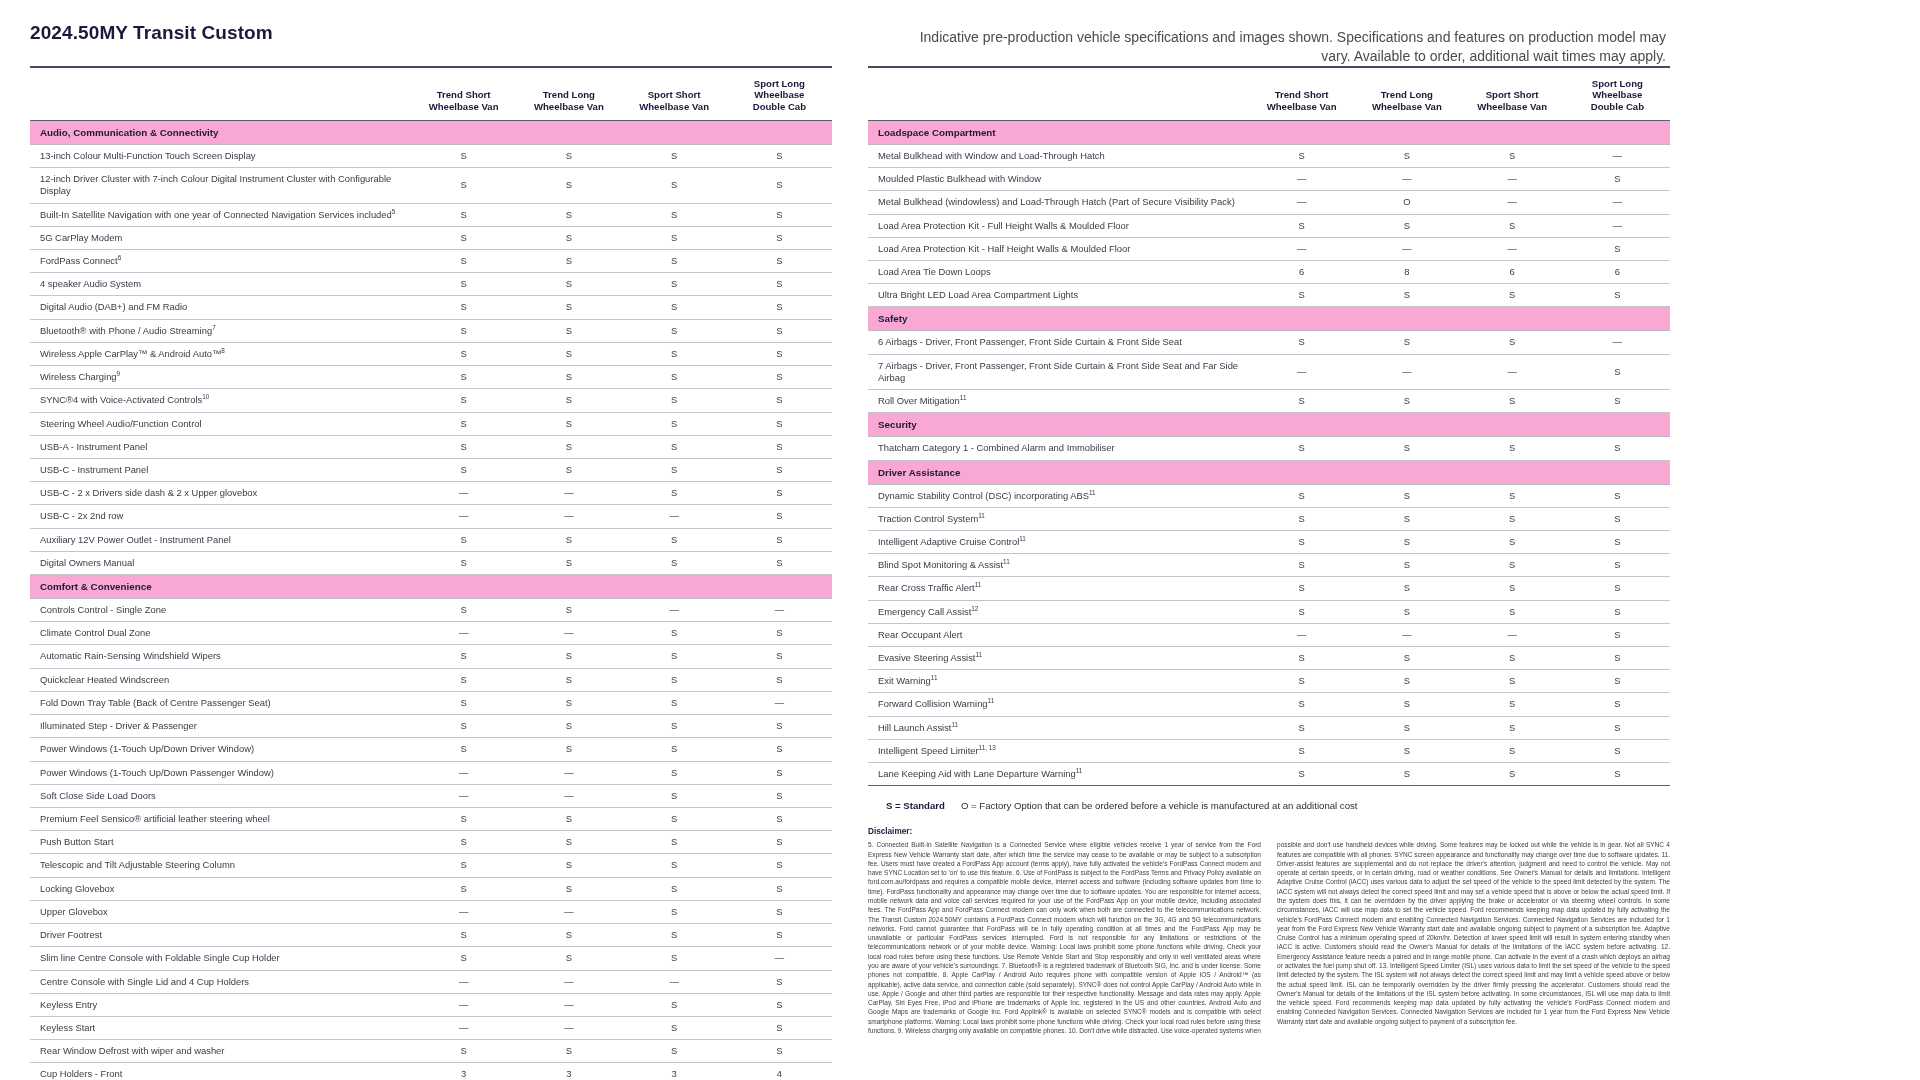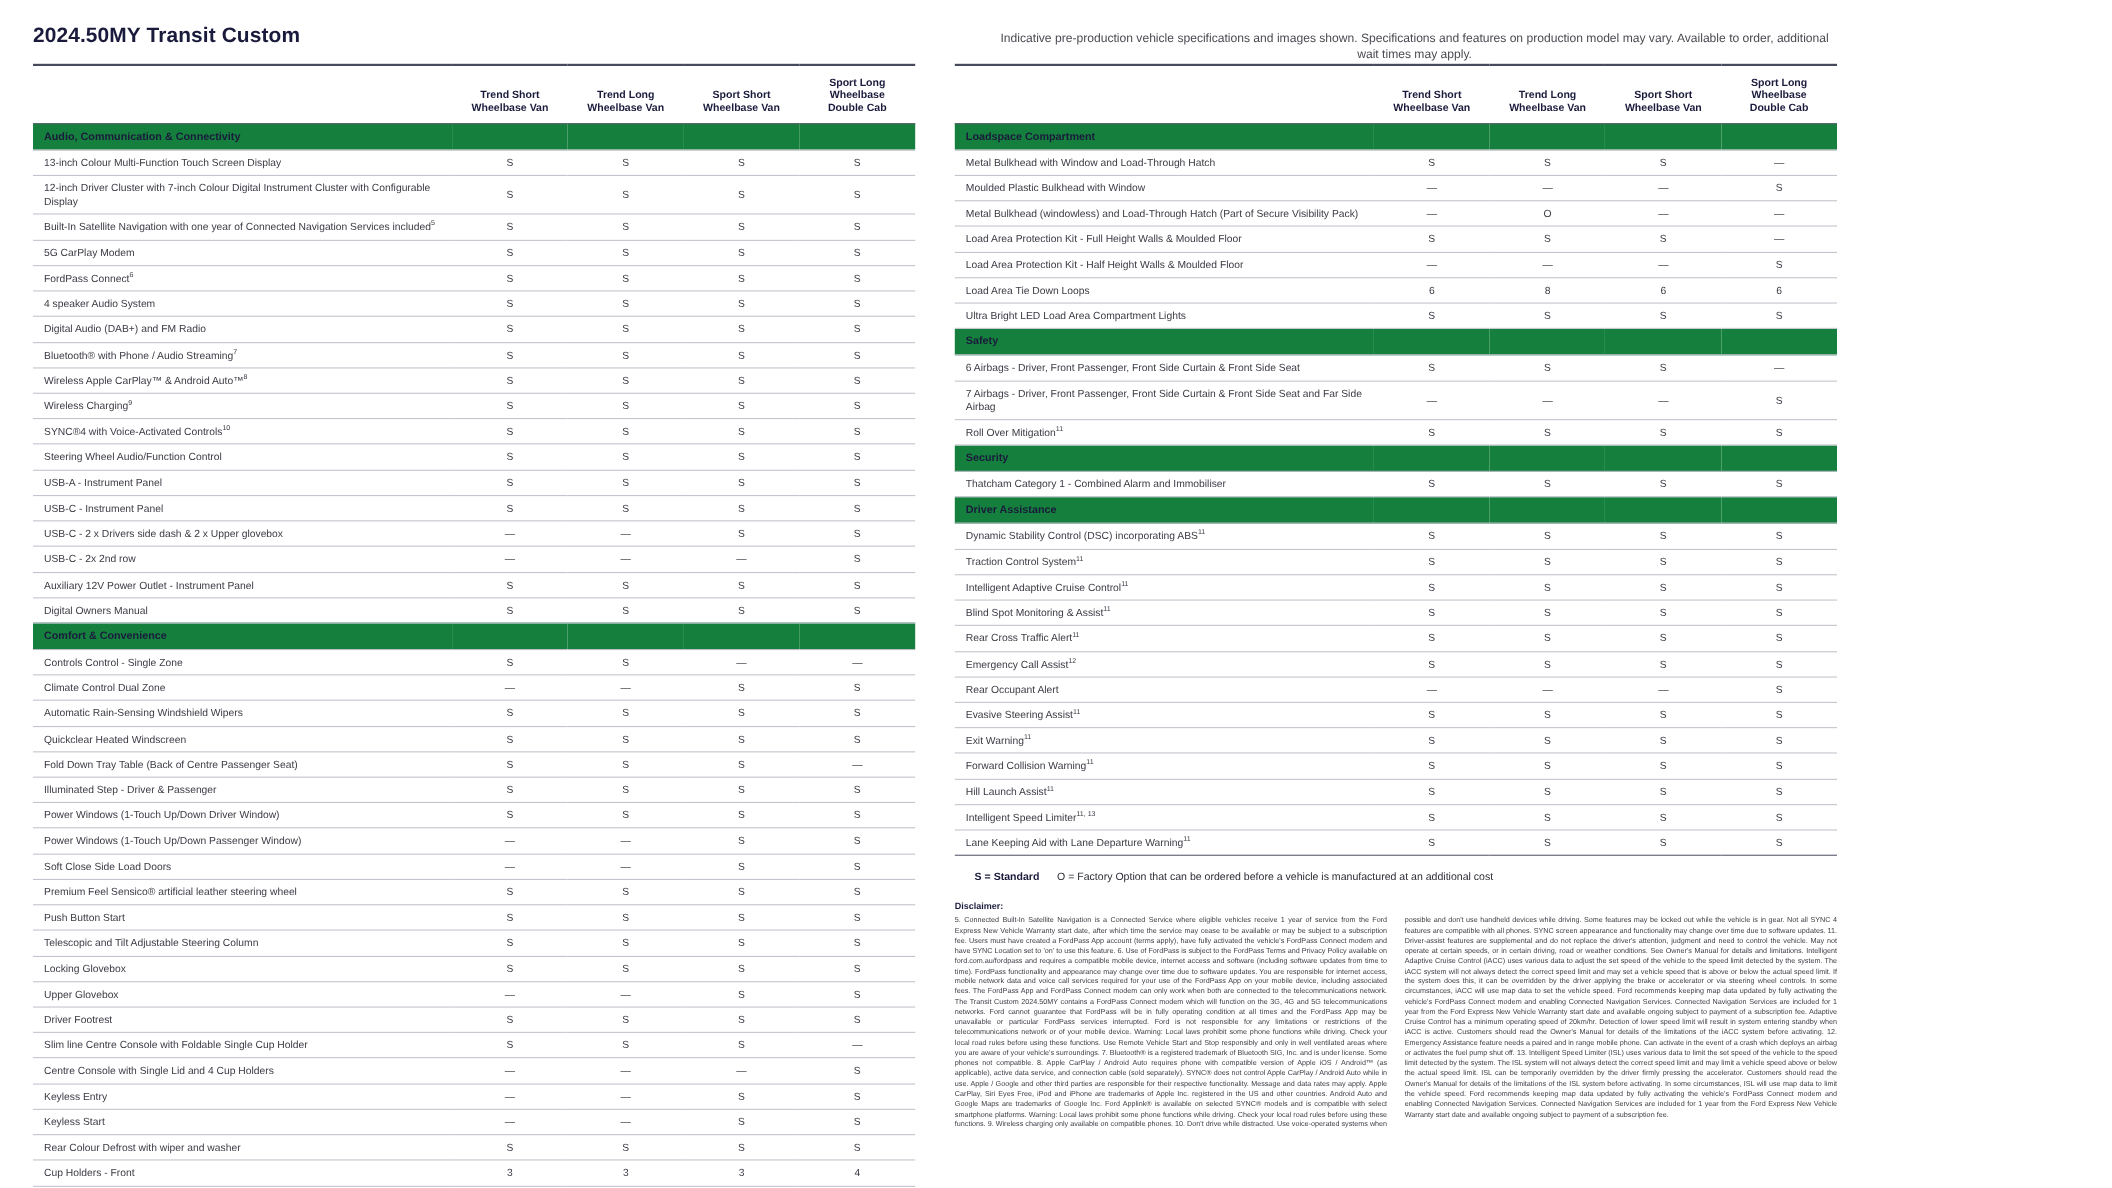--- a/index.html
+++ b/index.html
@@ -24,23 +24,23 @@
     padding: 22px 26px 0 30px;
   }
   .doc-title {
     font-size: 19px;
     font-weight: bold;
     color: #1a1a3c;
     letter-spacing: .1px;
     white-space: nowrap;
   }
   .indicative {
-    font-size: 11px;
+    font-size: 14px;
     color: #4a4a52;
-    text-align: center;
+    text-align: right;
     max-width: 760px;
     line-height: 1.35;
     padding-top: 6px;
   }
   
   .columns {
     display: flex;
     gap: 0;
     padding: 0 22px 0 30px;
   }
@@ -68,21 +68,21 @@
   }
   th.blankhdr { padding: 0; }
 
   tr.section > td {
     font-size: 9.8px;
     font-weight: bold;
     color: #1a1a3c;
     padding: 6px 0 6px 10px;
     border-top: 1.6px solid #5b5e6e;
     border-bottom: 1px solid #b9bcc6;
-    background: #15803d;
+    background: #f9a8d4;
   }
   tr.section > td.vcell { padding-left: 0; }
 
   tr.item > td {
     font-size: 9.4px;
     color: #3b3b45;
     padding: 5px 6px 5px 10px;
     border-bottom: 1px solid #c2c5cd;
     line-height: 1.3;
     vertical-align: middle;
@@ -423,21 +423,21 @@
               <td class="vcell">S</td>
             </tr>
             <tr class="item">
               <td>Keyless Start</td>
               <td class="vcell">—</td>
               <td class="vcell">—</td>
               <td class="vcell">S</td>
               <td class="vcell">S</td>
             </tr>
             <tr class="item">
-              <td>Rear Colour Defrost with wiper and washer</td>
+              <td>Rear Window Defrost with wiper and washer</td>
               <td class="vcell">S</td>
               <td class="vcell">S</td>
               <td class="vcell">S</td>
               <td class="vcell">S</td>
             </tr>
             <tr class="item">
               <td>Cup Holders - Front</td>
               <td class="vcell">3</td>
               <td class="vcell">3</td>
               <td class="vcell">3</td>

